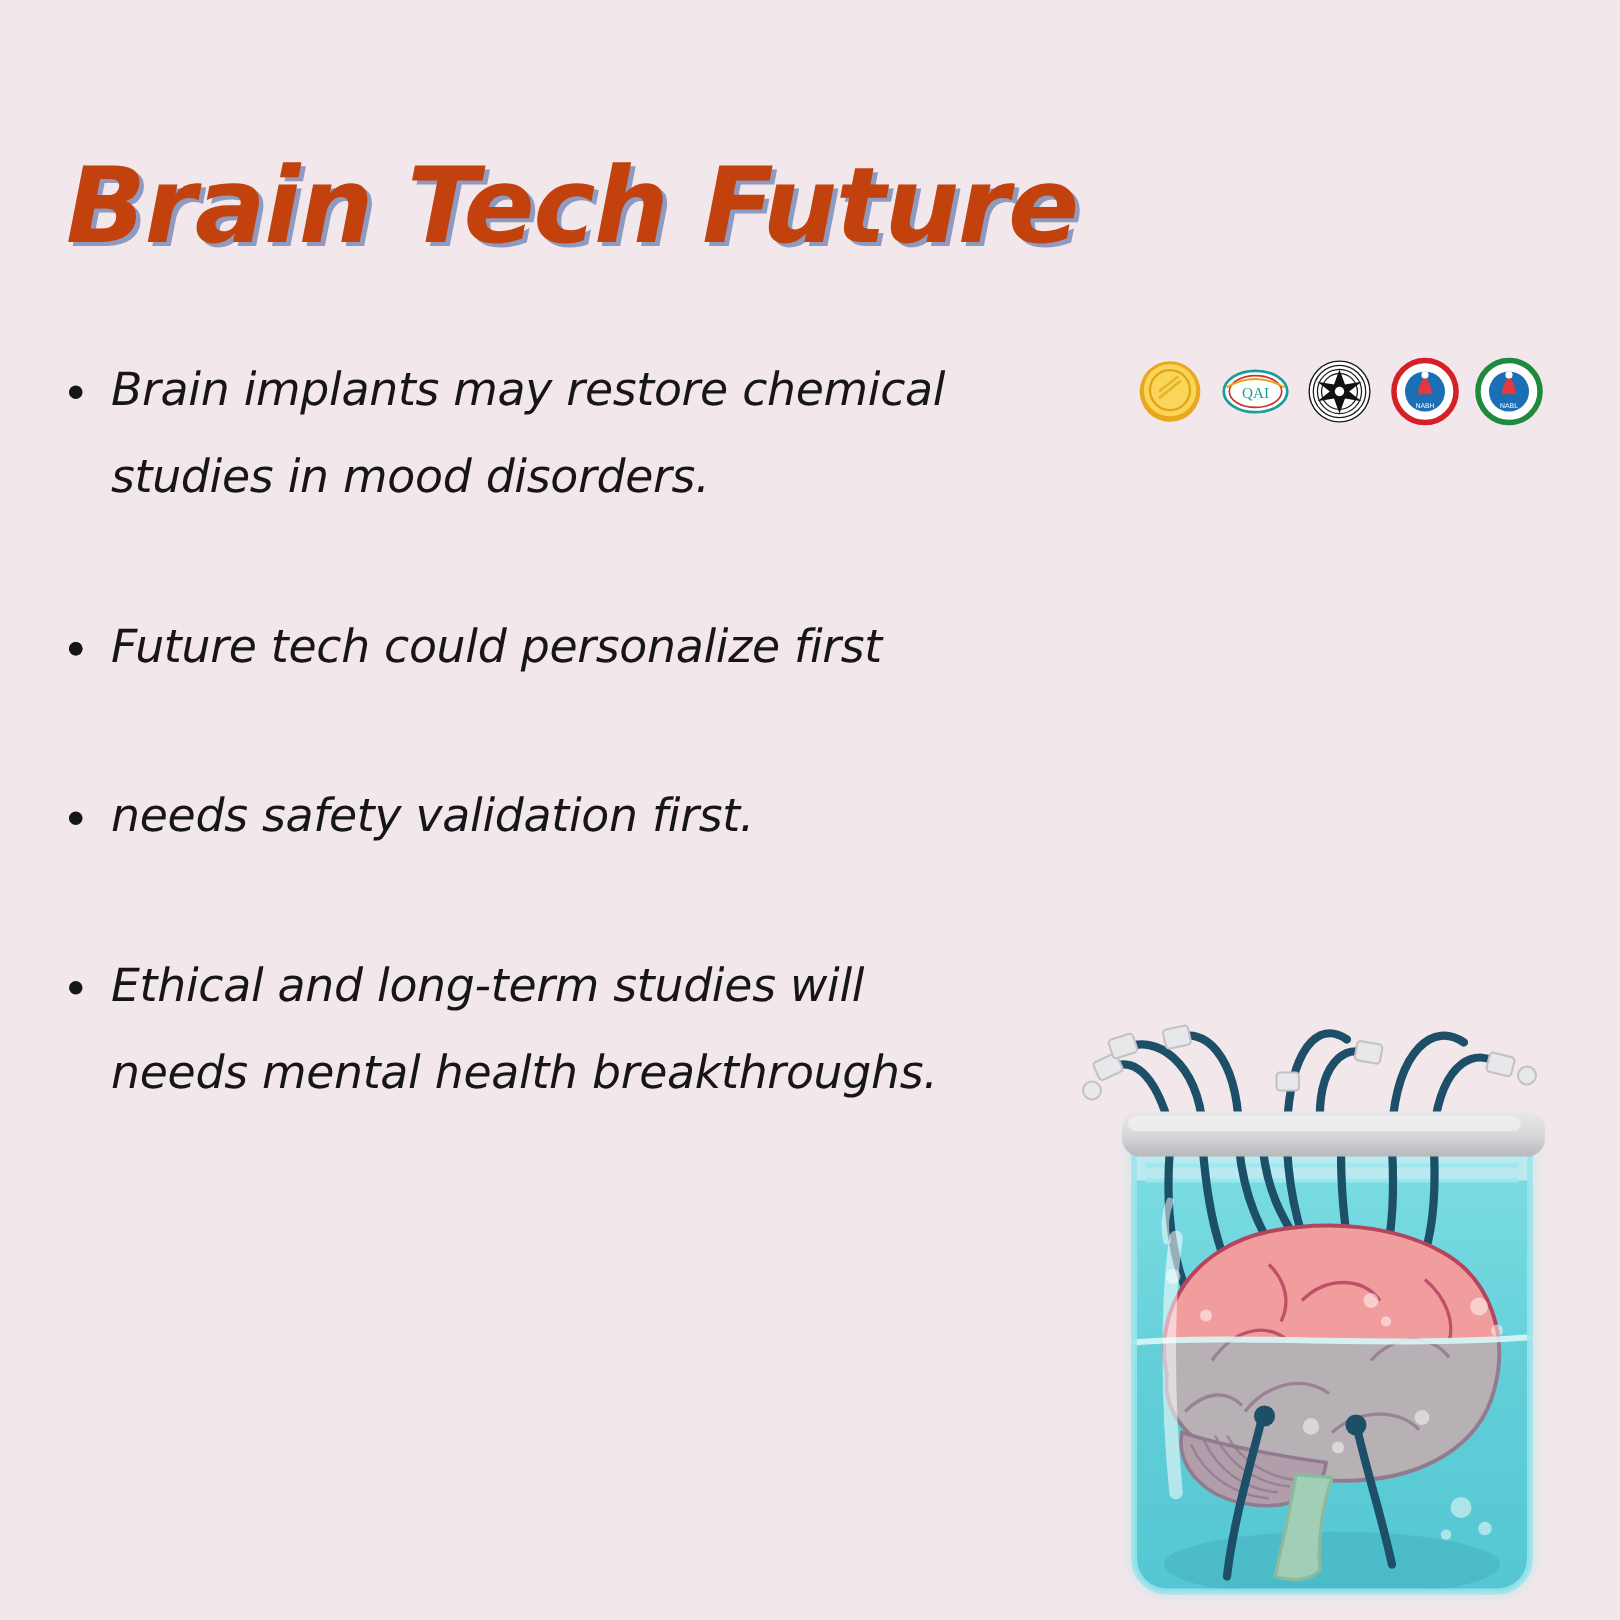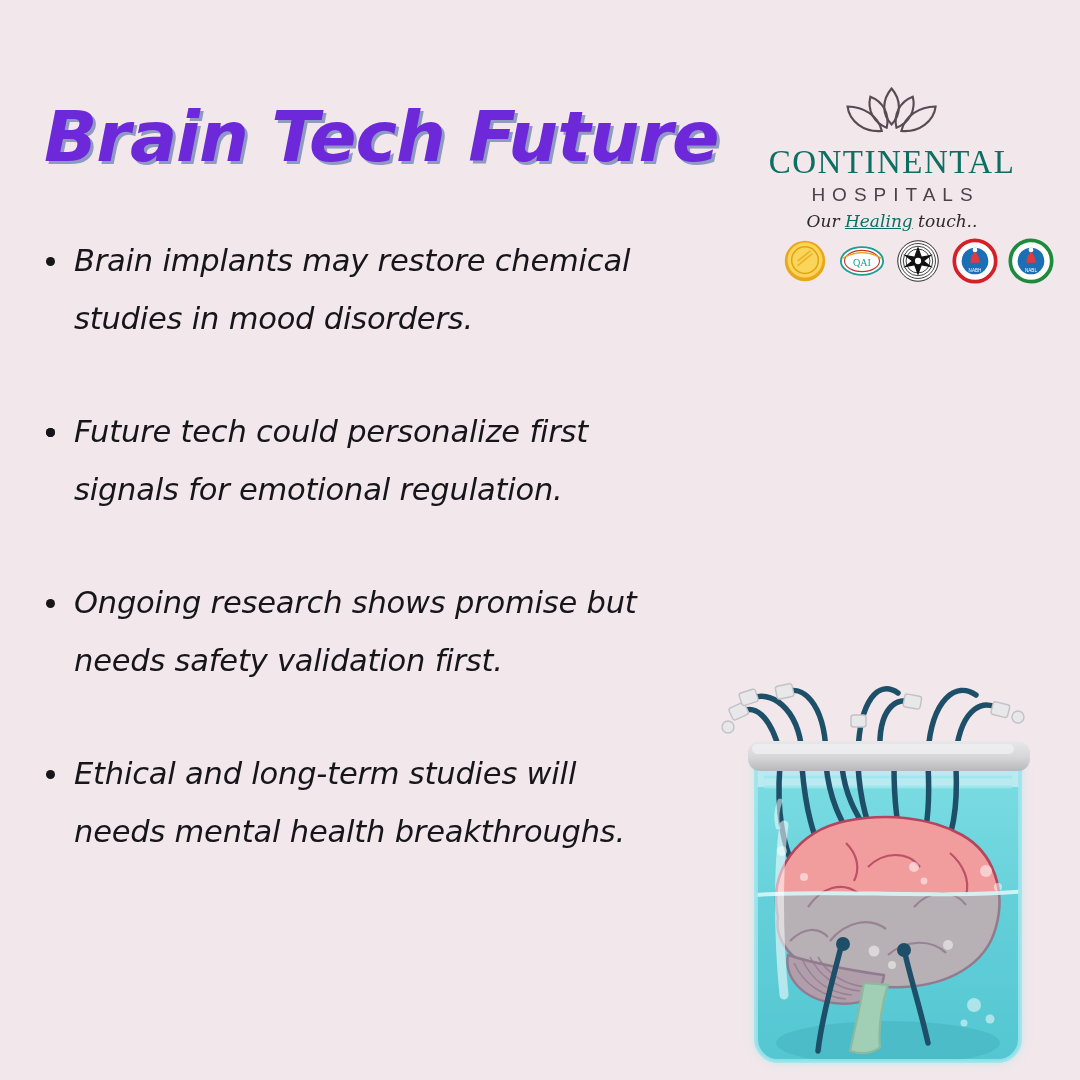--- a/index.html
+++ b/index.html
@@ -27,21 +27,21 @@
   
   #title {
     position: absolute;
     left: 44px;
     top: 96px;
     font-family: "DejaVu Sans", sans-serif;
     font-size: 70px;
     font-weight: bold;
     font-style: italic;
     letter-spacing: -1px;
-    color: #6d28d9;
+    color: #c2410c;
     text-shadow: 3px 3px 0 rgba(20,60,140,0.45);
     white-space: nowrap;
   }
 
   
   #logo {
     position: absolute;
     left: 748px;
     top: 82px;
     width: 288px;
@@ -71,21 +71,21 @@
     font-size: 17px;
     color: #2b2b2b;
     margin-top: 5px;
     white-space: nowrap;
   }
   #logo-tag .hl { color: #0d6e62; text-decoration: underline; }
 
   
   #badges {
     position: absolute;
-    left: 782px;
+    left: 757px;
     top: 238px;
     width: 272px;
     display: flex;
     justify-content: space-between;
     align-items: flex-end;
   }
   .badge { width: 46px; height: 46px; flex: 0 0 auto; }
 
   
   #bullets {
@@ -126,34 +126,20 @@
   }
   #jar-illustration svg { display: block; width: 100%; height: 100%; }
 </style>
 </head>
 <body>
 
 <div id="poster">
 
   <div id="title">Brain Tech Future</div>
 
-  <div id="logo">
-    <svg id="logo-mark" viewBox="0 0 200 76">
-      <g fill="none" stroke="#5a4a52" stroke-width="2.6">
-        <path d="M100 8 C 88 22, 88 40, 100 52 C 112 40, 112 22, 100 8 Z"></path>
-        <path d="M74 18 C 70 34, 78 50, 94 56 C 98 40, 90 24, 74 18 Z"></path>
-        <path d="M126 18 C 130 34, 122 50, 106 56 C 102 40, 110 24, 126 18 Z"></path>
-        <path d="M46 30 C 48 48, 66 62, 88 60 C 84 42, 66 30, 46 30 Z"></path>
-        <path d="M154 30 C 152 48, 134 62, 112 60 C 116 42, 134 30, 154 30 Z"></path>
-      </g>
-    </svg>
-    <div id="logo-name">CONTINENTAL</div>
-    <div id="logo-sub">HOSPITALS</div>
-    <div id="logo-tag"><span>Our </span><span class="hl">Healing</span><span> touch..</span></div>
-  </div>
 
   <div id="badges">
 
     <svg class="badge" viewBox="0 0 50 50">
       <circle cx="25" cy="25" r="22" fill="#e9a81c"></circle>
       <circle cx="25" cy="24" r="19" fill="#fbd45a"></circle>
       <circle cx="25" cy="24" r="14.5" fill="none" stroke="#e0a313" stroke-width="1.6"></circle>
       <path d="M17 30 L33 17 M17 25 L31 14" stroke="#e8b62c" stroke-width="2"></path>
     </svg>
 
@@ -201,26 +187,24 @@
       <div>studies in mood disorders.</div>
     </div>
 
     <div class="bullet">
       <span class="dot"></span>
     </div>
 
     <div class="bullet">
       <span class="dot"></span>
       <div>Future tech could personalize first</div>
-      <div>signals for emotional regulation.</div>
-    </div>
-
-    <div class="bullet">
-      <span class="dot"></span>
-      <div>Ongoing research shows promise but</div>
+    </div>
+
+    <div class="bullet">
+      <span class="dot"></span>
       <div>needs safety validation first.</div>
     </div>
 
     <div class="bullet">
       <span class="dot"></span>
       <div>Ethical and long-term studies will</div>
       <div>needs mental health breakthroughs.</div>
     </div>
 
   </div>

